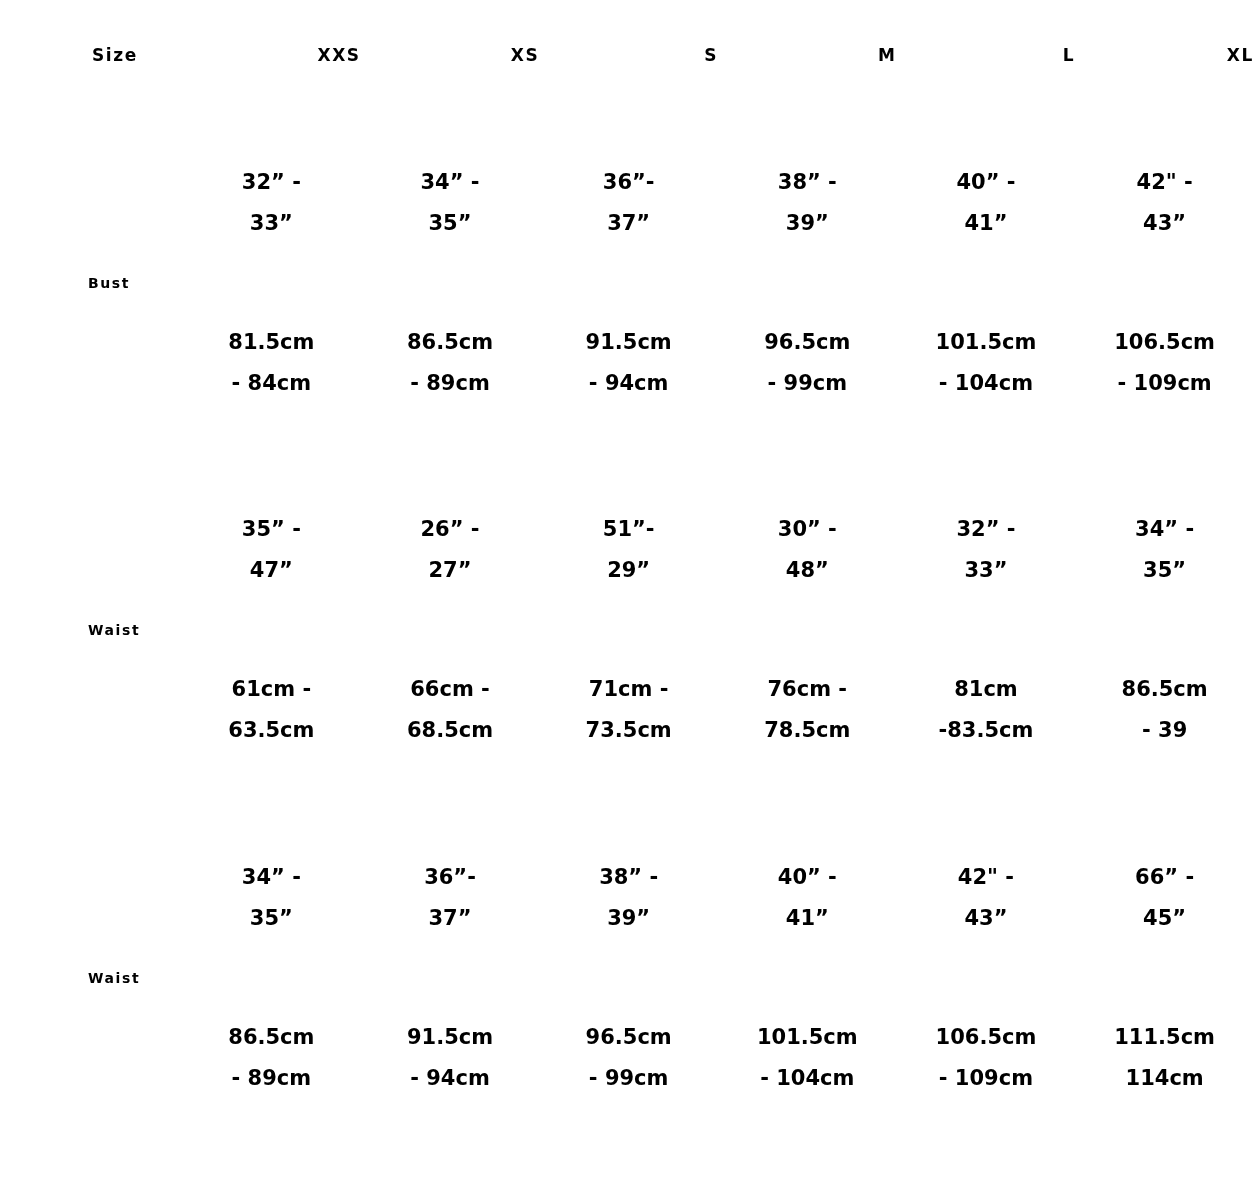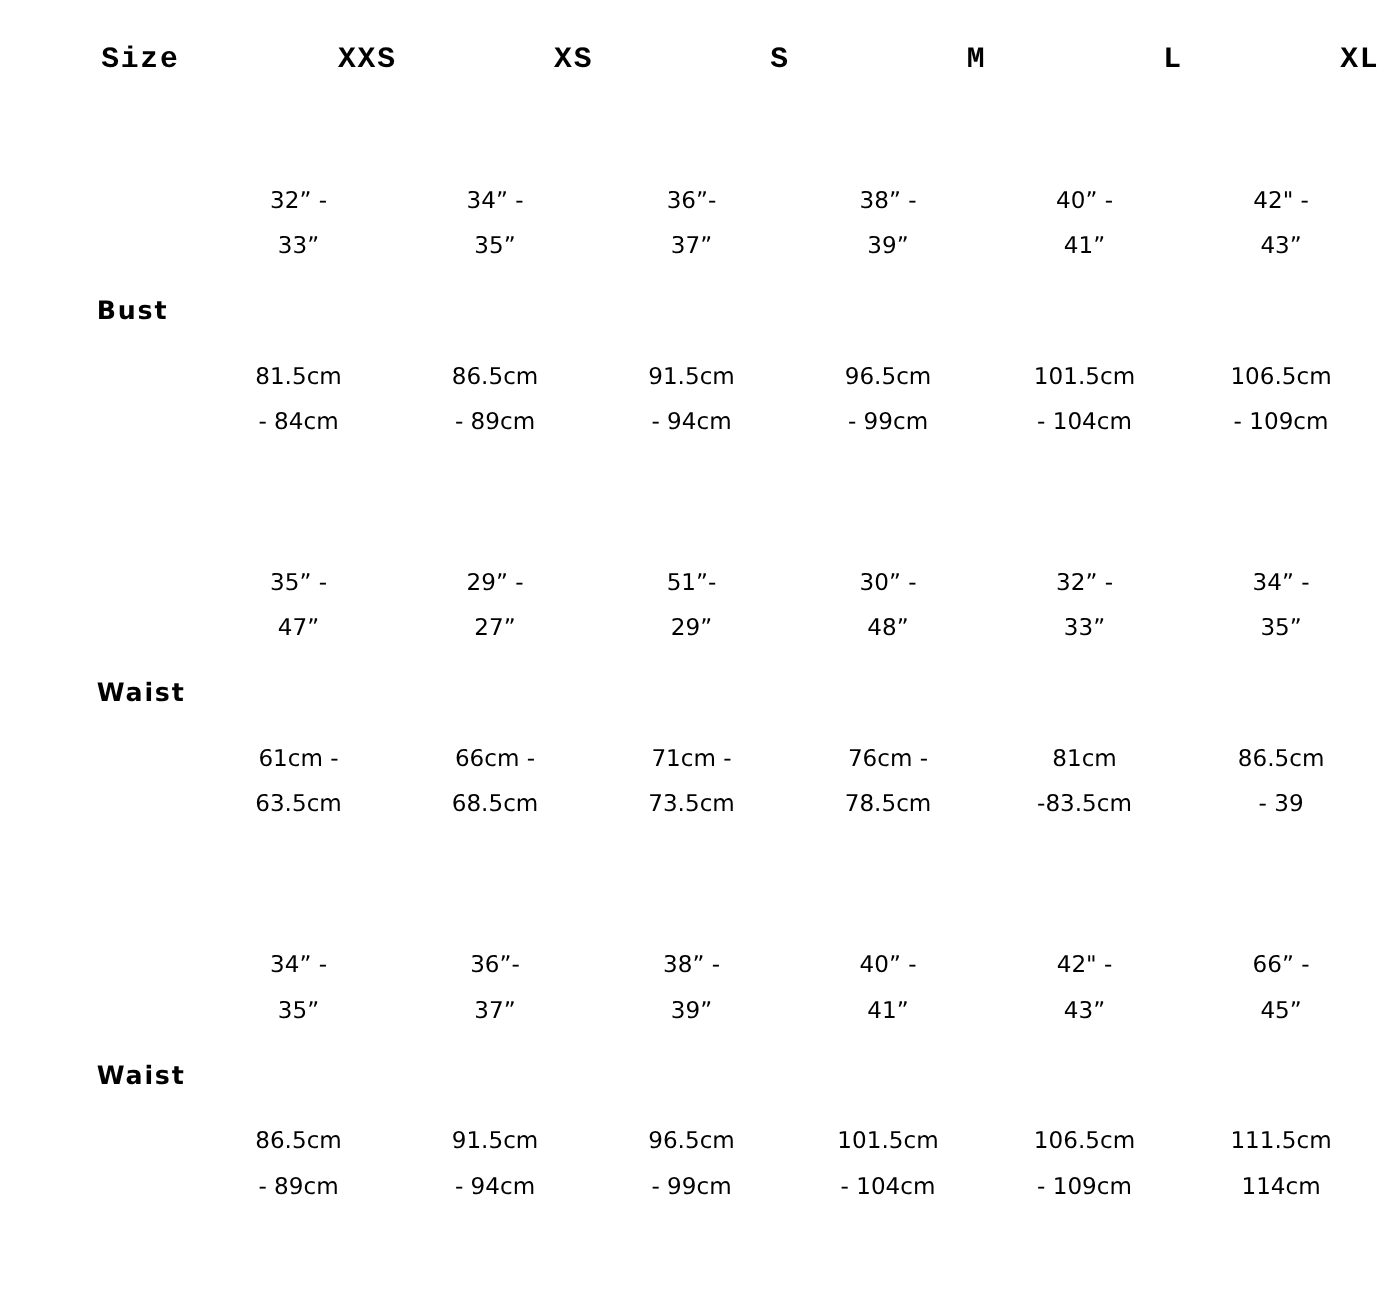--- a/index.html
+++ b/index.html
@@ -31,24 +31,23 @@
   
   col.label-col { width: 182px; }
   col.size-col  { width: 178.6px; }
 
   
   thead th {
     padding: 0;
     border: 0;
     vertical-align: middle;
     font-weight: bold;
-    font-size: 27px;
+    font-size: 17px;
     letter-spacing: 1.6px;
     height: 110px;
-    font-family: Liberation Mono, monospace;
   }
   th.header-label {
     text-align: left;
     padding-left: 92px;
   }
   th.header-size {
     text-align: right;
   }
 
   
@@ -56,30 +55,30 @@
     padding: 0;
     border: 0;
     vertical-align: middle;
     height: 230px;
   }
 
   td.row-label {
     text-align: left;
     padding-left: 88px;
     font-weight: bold;
-    font-size: 23px;
+    font-size: 14px;
     letter-spacing: 1.6px;
     white-space: nowrap;
   }
 
   td.measure-cell {
     text-align: center;
     font-size: 21px;
     line-height: 1.95;
-    font-weight: 400;
+    font-weight: 700;
   }
   .val-imperial {
     display: block;
     margin-bottom: 78px;
     white-space: nowrap;
   }
   .val-metric {
     display: block;
     white-space: nowrap;
   }
@@ -190,21 +189,21 @@
             <span class="val-line">35” -</span>
             <span class="val-line">47”</span>
           </span>
           <span class="val-metric">
             <span class="val-line">61cm -</span>
             <span class="val-line">63.5cm</span>
           </span>
         </td>
         <td class="measure-cell">
           <span class="val-imperial">
-            <span class="val-line">29” -</span>
+            <span class="val-line">26” -</span>
             <span class="val-line">27”</span>
           </span>
           <span class="val-metric">
             <span class="val-line">66cm -</span>
             <span class="val-line">68.5cm</span>
           </span>
         </td>
         <td class="measure-cell">
           <span class="val-imperial">
             <span class="val-line">51”-</span>

